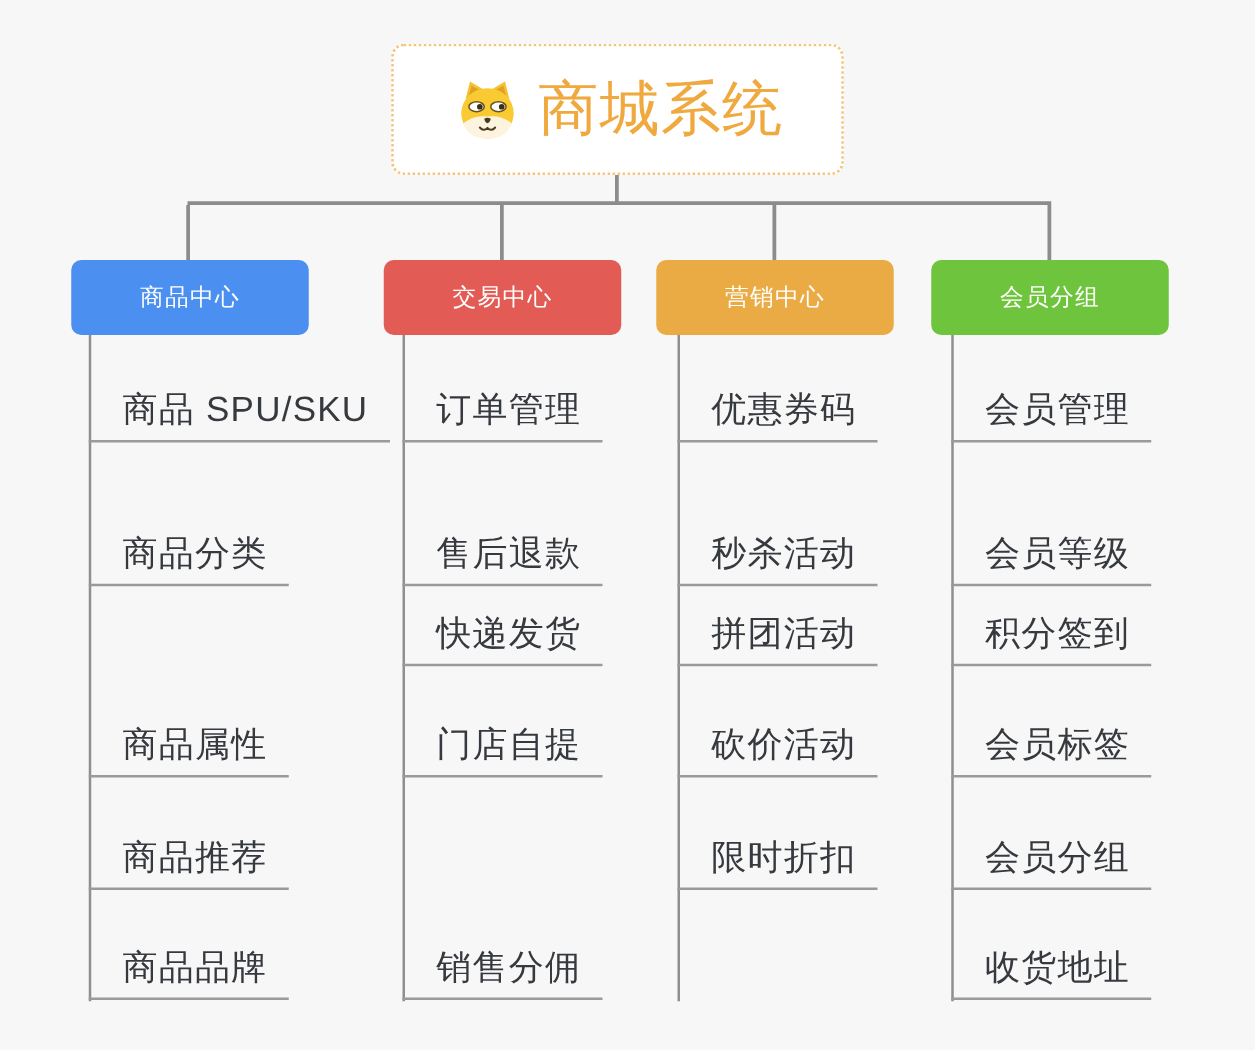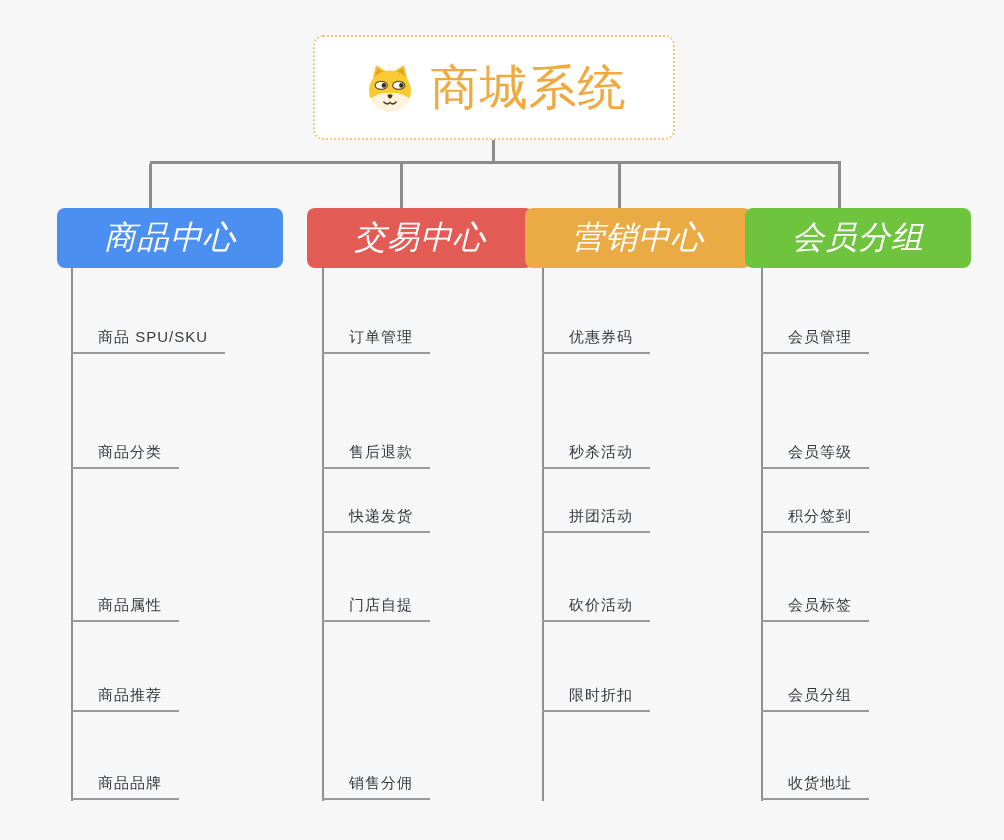--- a/index.html
+++ b/index.html
@@ -30,43 +30,43 @@
   }
   .root-title{
     font-size:48px;letter-spacing:1px;color:#f0a93f;
     line-height:1;white-space:nowrap;
   }
   .dog{width:56px;height:56px;display:inline-flex;}
   .dog svg{width:100%;height:100%;}
 
   
   .cat{
-    position:absolute;top:208px;width:226px;height:60px;
+    position:absolute;top:208px;width:190px;height:60px;
     border-radius:8px;display:flex;align-items:center;justify-content:center;
-    color:#ffffff;font-size:32px;letter-spacing:1px;white-space:nowrap;font-style:italic;
+    color:#ffffff;font-size:19px;letter-spacing:1px;white-space:nowrap;
   }
   .cat.c1{left:57px;}
   .cat.c2{left:307px;}
   .cat.c3{left:525px;}
   .cat.c4{left:745px;}
 
   
   .trunk{position:absolute;top:268px;height:533px;width:2px;background:#8f8f8f;}
   .trunk.c1{left:71px;}
   .trunk.c2{left:322px;}
   .trunk.c3{left:542px;}
   .trunk.c4{left:761px;}
 
   
   .leaf{
     position:absolute;height:40px;box-sizing:border-box;
     display:flex;align-items:flex-end;
     padding:0 17px 5px 27px;
     border-bottom:2px solid #9a9a9a;
-    font-size:15px;color:#363a3f;letter-spacing:1px;white-space:nowrap;
+    font-size:28px;color:#363a3f;letter-spacing:1px;white-space:nowrap;
   }
   .leaf.c1{left:71px;}
   .leaf.c2{left:322px;}
   .leaf.c3{left:542px;}
   .leaf.c4{left:761px;}
   .leaf.r0{top:314px;}
   .leaf.r1{top:404px;margin-top:25px;}
   .leaf.r2{top:493px;}
   .leaf.r3{top:582px;}
   .leaf.r4{top:672px;}

